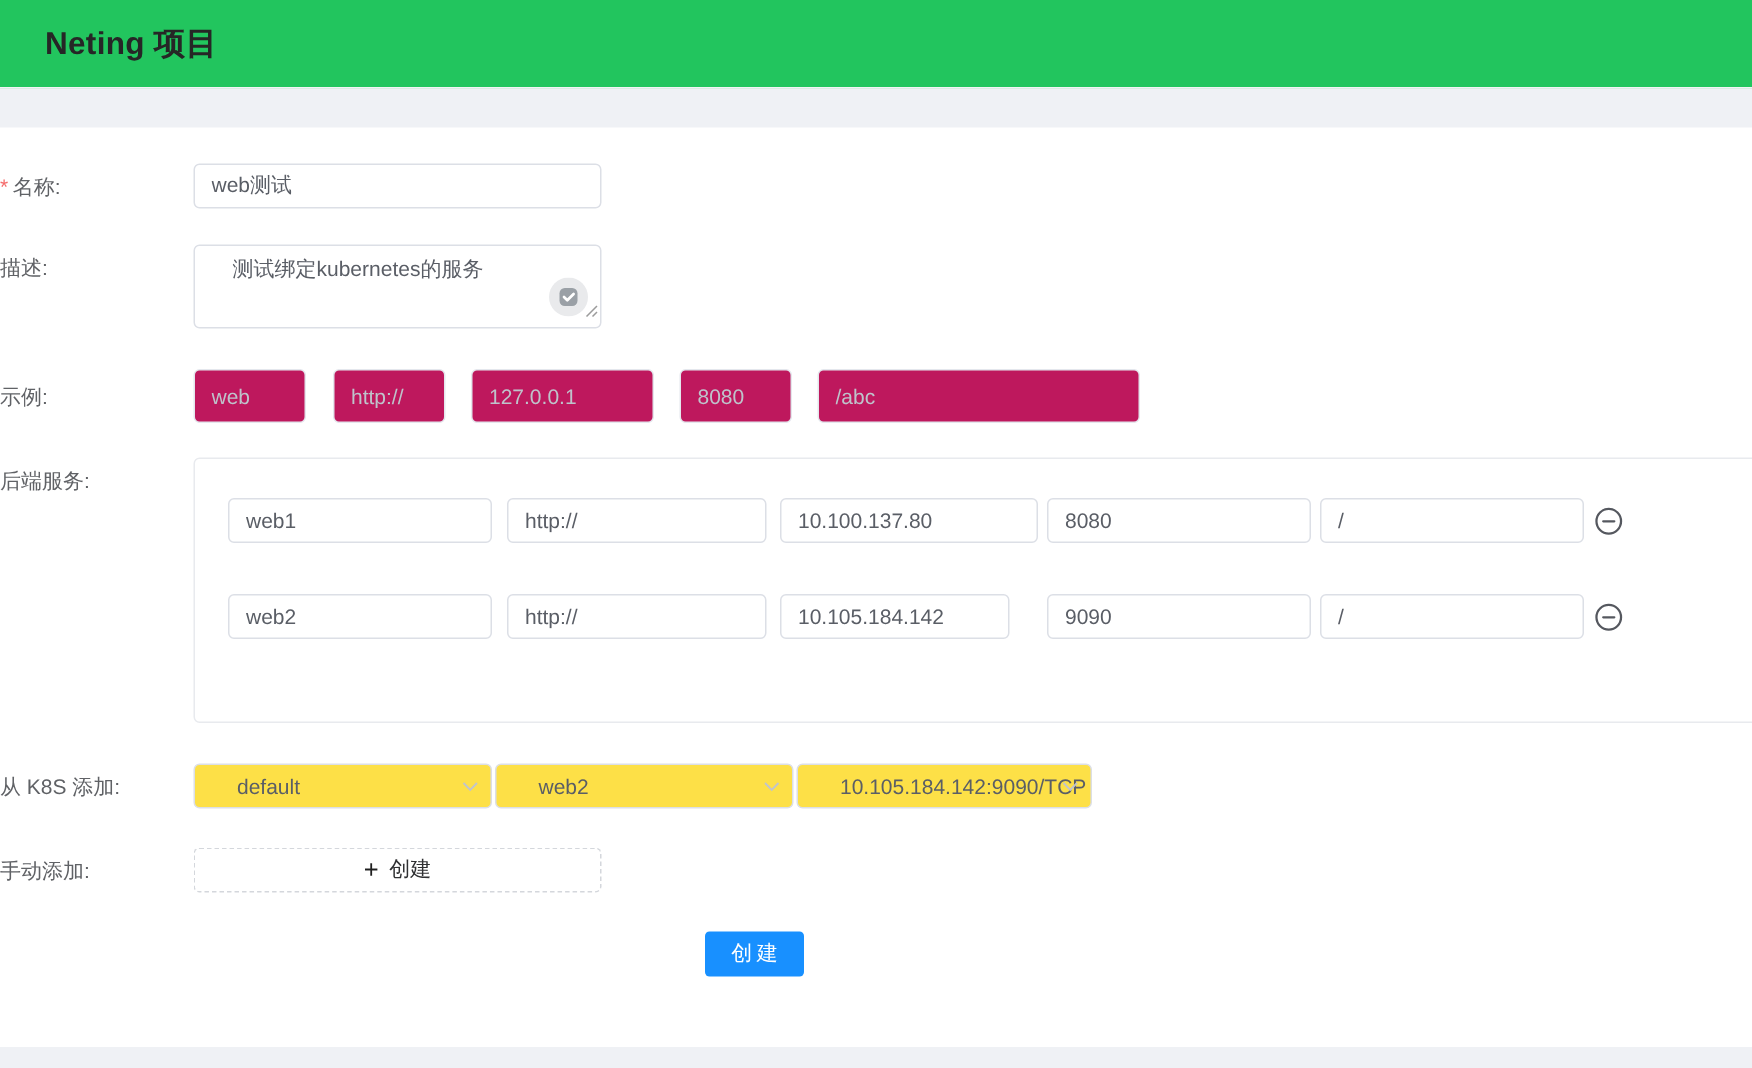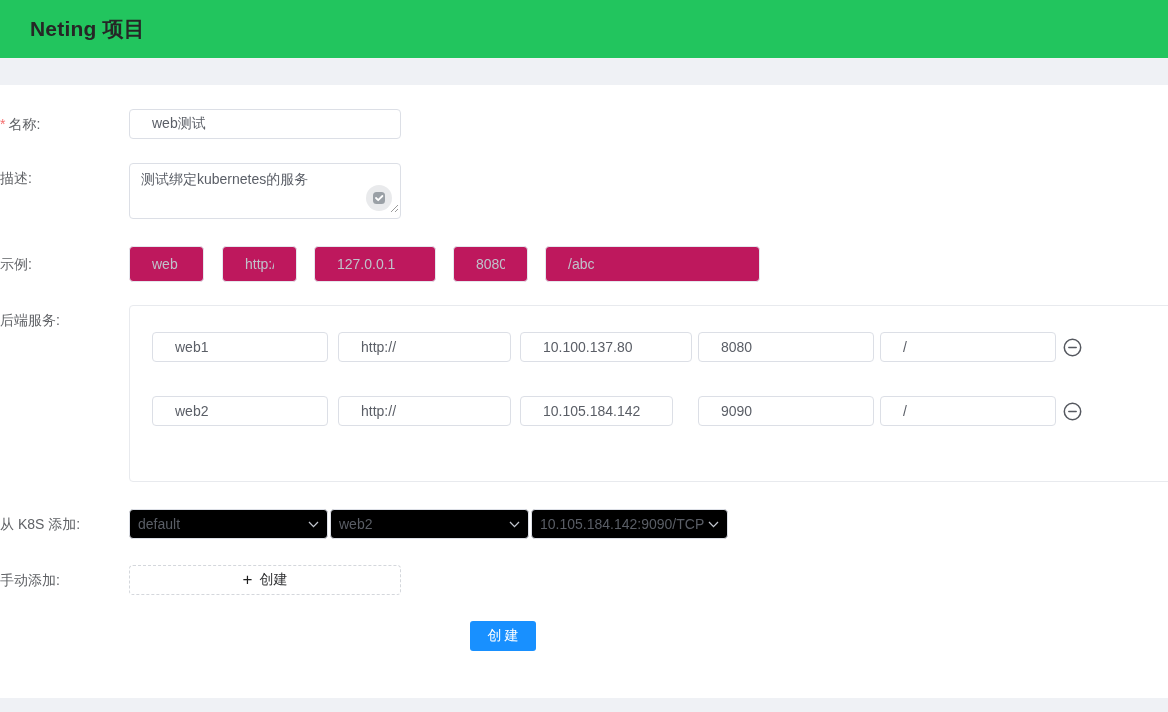--- a/index.html
+++ b/index.html
@@ -25,56 +25,56 @@
   
   .lbl {
     position: absolute; left: 0; width: 125px; text-align: left;
     font-size: 14px; color: #606266; white-space: nowrap;
   }
   .req { color: #f56c6c; margin-right: 3px; }
 
   .inp {
     position: absolute; box-sizing: border-box; height: 30px;
     border: 1px solid #dcdfe6; border-radius: 4px; background: #fff;
-    padding: 0 22px; font-size: 14px; color: #5a5e66; outline: none;
+    padding: 0 11px; font-size: 14px; color: #5a5e66; outline: none;
     font-family: "Liberation Sans", "DejaVu Sans", sans-serif;
   }
   .inp:disabled, .inp.disabled {
     background: #be185d; border-color: #e4e7ed; color: #bfc3cb;
   }
   .ex { height: 36px; }
 
   
   .desc-wrap { position: absolute; left: 129px; top: 163px; width: 272px; height: 56px; }
   .desc-ta {
     box-sizing: border-box; width: 100%; height: 100%; resize: none;
     border: 1px solid #dcdfe6; border-radius: 4px; background: #fff;
-    padding: 5px 11px; font-size: 14px; color: #5a5e66; outline: none; line-height: 20px;
+    padding: 5px 25px; font-size: 14px; color: #5a5e66; outline: none; line-height: 20px;
     font-family: "Liberation Sans", "DejaVu Sans", sans-serif;
   }
   .ext-badge { position: absolute; right: 9px; bottom: 8px; width: 26px; height: 26px; }
   .resize-grip { position: absolute; right: 2px; bottom: 2px; }
 
   
   .svc-box {
     position: absolute; left: 129px; top: 305px; width: 1063px; height: 177px;
     box-sizing: border-box; border: 1px solid #e8eaee; border-radius: 4px; background: #fff;
   }
   .svc-row { position: absolute; left: 0; top: 0; width: 100%; height: 30px; }
   .svc-row .inp { top: 0; }
   .minus-btn {
     position: absolute; left: 933px; top: 6px; width: 19px; height: 19px;
     padding: 0; border: none; background: transparent; cursor: pointer; line-height: 0;
   }
 
   
   .sel {
     position: absolute; box-sizing: border-box; height: 30px; top: 509px;
-    border: 1px solid #dcdfe6; border-radius: 4px; background: #000000;
-    font-size: 14px; color: #5a5e66; line-height: 28px; padding: 0 26px 0 8px;
+    border: 1px solid #dcdfe6; border-radius: 4px; background: #fde047;
+    font-size: 14px; color: #5a5e66; line-height: 28px; padding: 0 26px 0 28px;
     white-space: nowrap; overflow: hidden; cursor: pointer;
   }
   .sel-arrow { position: absolute; right: 8px; top: 11px; line-height: 0; }
 
   
   .dash-btn {
     position: absolute; left: 129px; top: 565px; width: 272px; height: 30px;
     box-sizing: border-box; border: 1px dashed #d4d7dc; border-radius: 4px;
     background: #fff; color: #303133; font-size: 14px; cursor: pointer;
     display: flex; align-items: center; justify-content: center; gap: 7px;

